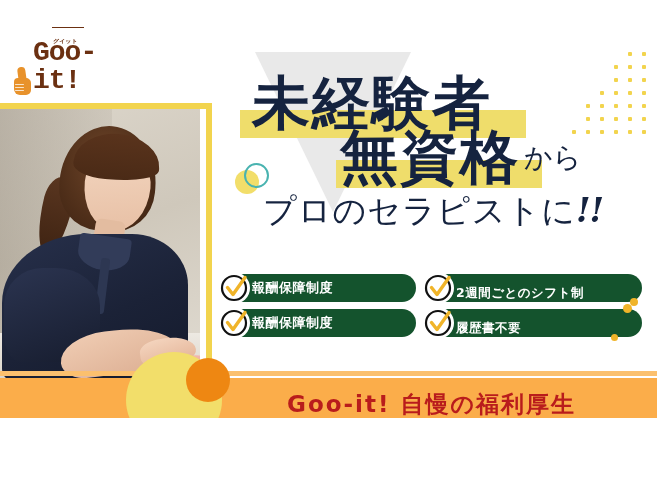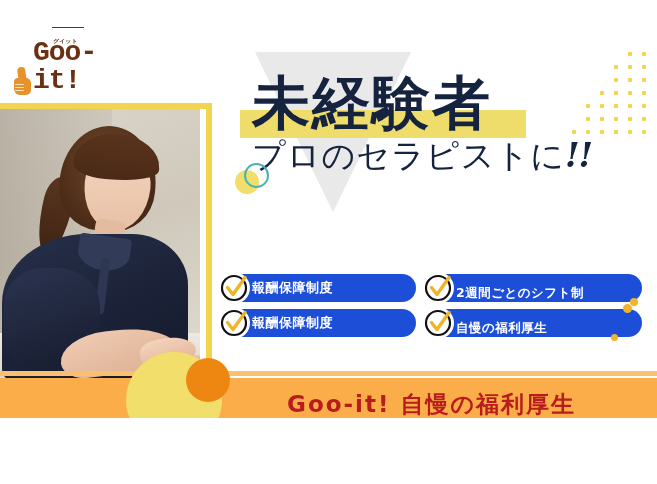--- a/index.html
+++ b/index.html
@@ -155,37 +155,37 @@
   .hl1 .hl-txt{font-size:58px;line-height:58px;margin-left:20px;}
   .hl2 {margin-top:-4px;}
   .hl2 .hl-hi{left:104px;top:32px;width:206px;height:28px;}
   .hl2 .hl-txt{font-size:58px;line-height:58px;margin-left:108px;}
   .hl2 .kara{
     font-size:28px;letter-spacing:0px;vertical-align:10px;margin-left:4px;
     font-weight:normal;
   }
   .hl3{margin-top:6px;}
   .hl3 .hl-txt{
-    font-size:33px;line-height:36px;margin-left:20px;letter-spacing:1px;
+    font-size:33px;line-height:36px;margin-left:31px;letter-spacing:1px;
     font-weight:normal;
   }
   .hl3 .bang{font-style:italic;font-weight:bold;letter-spacing:-1px;}
 
   
   .deco-yellow{position:absolute;left:235px;top:170px;width:24px;height:24px;
     background:#F2DE6A;border-radius:50%;}
   .deco-teal{position:absolute;left:244px;top:163px;width:25px;height:25px;
     border:2px solid #49B3B0;border-radius:50%;box-sizing:border-box;}
 
   
   .badges{position:absolute;left:222px;top:274px;width:430px;}
   .badge-row{display:flex;gap:10px;margin-bottom:7px;}
   .badge{
     position:relative;height:28px;
-    background:#1d4ed8;border-radius:14px;
+    background:#14532d;border-radius:14px;
     display:flex;align-items:center;
     padding:0 14px 0 30px;
     box-sizing:border-box;
   }
   .badge-a{width:194px;}
   .badge-b{width:216px;align-items:flex-end;}
   .badge-label{
     font-family:"DejaVu Sans","Liberation Sans",sans-serif;
     color:#ffffff;font-size:13px;font-weight:bold;letter-spacing:.5px;
     white-space:nowrap;
@@ -300,20 +300,24 @@
     <div class="ph-arm"></div>
     <div class="ph-hand"></div>
   </div>
   <div class="photo-frame"></div>
 
   <div class="headline">
     <div class="hl-row hl1">
       <span class="hl-hi"></span>
       <div class="hl-txt">未経験者</div>
     </div>
+    <div class="hl-row hl2">
+      <span class="hl-hi"></span>
+      <div class="hl-txt"><span>無資格</span><span class="kara">から</span></div>
+    </div>
     <div class="hl-row hl3">
       <div class="hl-txt"><span>プロのセラピストに</span><span class="bang">!!</span></div>
     </div>
   </div>
 
   <div class="deco-yellow"></div>
   <div class="deco-teal"></div>
 
   <div class="badges">
     <div class="badge-row">
@@ -347,21 +351,21 @@
         </span>
         <span class="badge-label">報酬保障制度</span>
       </div>
       <div class="badge badge-b">
         <span class="check">
           <svg width="32" height="32" viewBox="0 0 32 32">
             <circle cx="16" cy="16" r="12" fill="none" stroke="#111" stroke-width="2.2"></circle>
             <path d="M9.5 15.5 L15 22.5 L27 5.5" fill="none" stroke="#F0B429" stroke-width="3.4" stroke-linecap="round" stroke-linejoin="round"></path>
           </svg>
         </span>
-        <span class="badge-label">自慢の福利厚生</span>
+        <span class="badge-label">履歴書不要</span>
         <span class="badge-dot2"></span>
         <span class="badge-dot3"></span>
       </div>
     </div>
   </div>
 
   <div class="bottom-bar-thin"></div>
   <div class="bottom-bar"></div>
 
   <div class="circ-yellow-big"></div>

